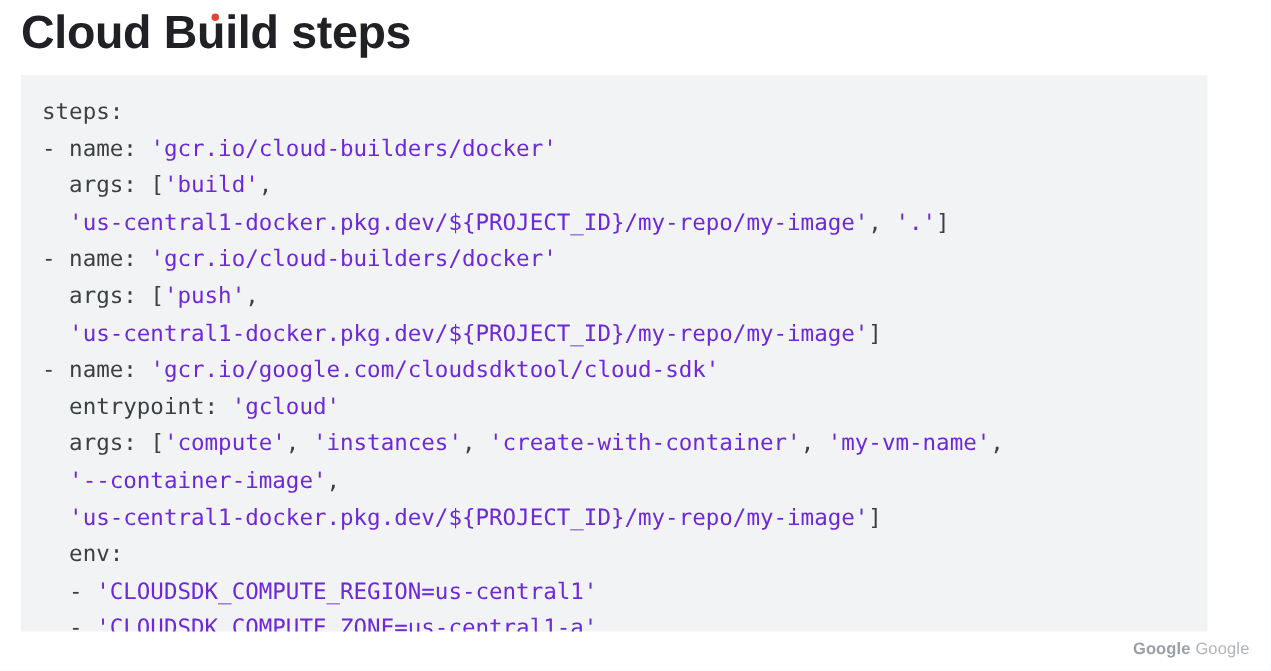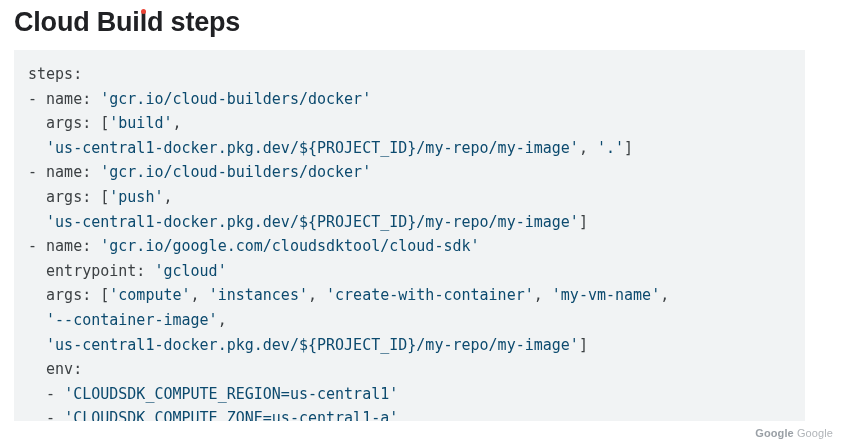--- a/index.html
+++ b/index.html
@@ -26,21 +26,21 @@
   .title-row {
     position: absolute;
     left: 14px;
     top: 2px;
     height: 40px;
     display: flex;
     align-items: center;
   }
   .slide-title {
     font-family: "Liberation Sans", sans-serif;
-    font-size: 27px;
+    font-size: 31px;
     font-weight: 700;
     color: #202124;
     letter-spacing: -0.2px;
     white-space: nowrap;
     line-height: 40px;
   }
   .cursor-dot {
     position: absolute;
     left: 141px;
     top: 9px;
@@ -67,21 +67,21 @@
     font-size: 15px;
     line-height: 24.6px;
     white-space: pre;
     color: #3c4043;
   }
   .code-line {
     white-space: pre;
     height: 24.6px;
   }
   .tok-plain  { color: #3c4043; }
-  .tok-str    { color: #0c4a6e; }
+  .tok-str    { color: #6d28d9; }
   .tok-punct  { color: #3c4043; }
   .tok-dash   { color: #3c4043; }
 
   
   .footer {
     position: absolute;
     right: 14px;
     bottom: 8px;
     font-family: "Liberation Sans", sans-serif;
     font-size: 11px;

